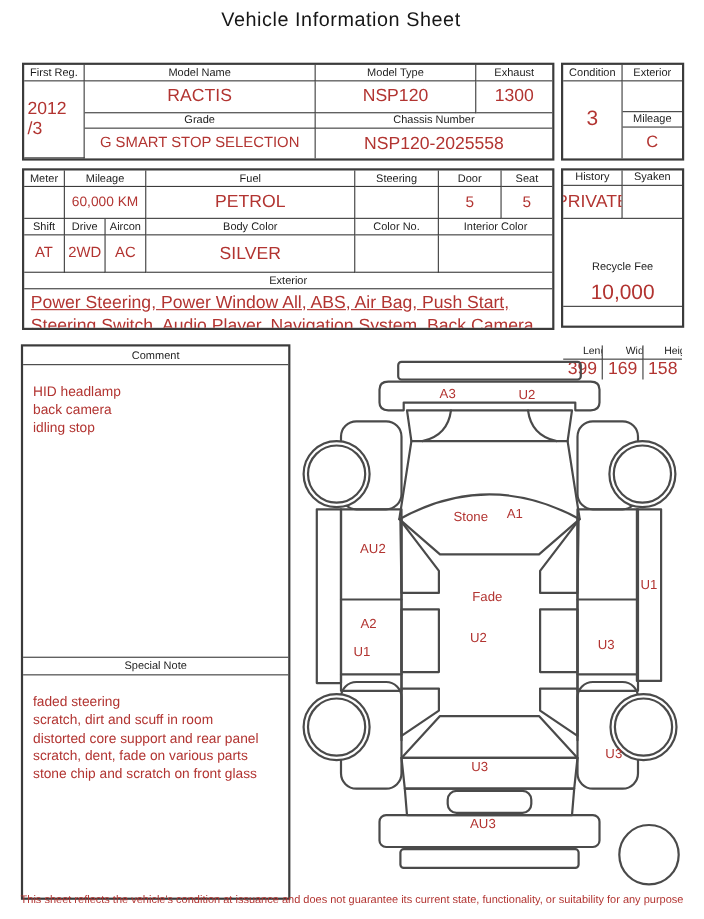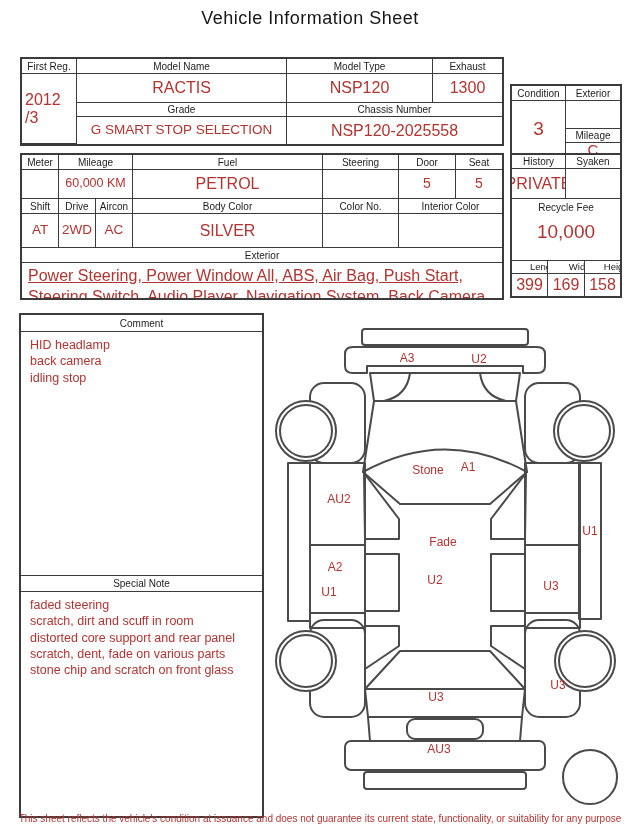--- a/index.html
+++ b/index.html
@@ -35,21 +35,21 @@
   .v15{font-size:15px;}
   .v14{font-size:14px;}
   .v13{font-size:13.5px;}
   .v12{font-size:12.5px;}
   .v11{font-size:16px;}
   .left{justify-content:flex-start;text-align:left;}
   .top{align-items:flex-start;}
   .pre{white-space:pre-line;}
   .pad{padding:3px 6px;}
   
-  .stack{border:2px solid var(--line);display:flex;flex-direction:column;background:#fff;}
+  .stack{border:2px solid var(--line);display:flex;flex-direction:column;background:#fff;gap:35px;}
   .sub{display:grid;}
   .recycle{
     border-bottom:1px solid var(--line);display:flex;flex-direction:column;
     align-items:center;justify-content:flex-start;height:61px;
   }
   .recycle .rl{font-size:10px;margin-top:3px;}
   .recycle .rv{font-size:19px;color:var(--red);margin-top:8px;}
   
   .notes{border:2px solid var(--line);display:flex;flex-direction:column;background:#fff;}
   .band{
@@ -81,21 +81,21 @@
   <div class="c h nr" style="grid-area:1/4/2/5">Exhaust</div>
   <div class="c v v16" style="grid-area:2/2/3/3">RACTIS</div>
   <div class="c v v16" style="grid-area:2/3/3/4">NSP120</div>
   <div class="c v v16 nr" style="grid-area:2/4/3/5">1300</div>
   <div class="c h" style="grid-area:3/2/4/3">Grade</div>
   <div class="c h nr" style="grid-area:3/3/4/5">Chassis Number</div>
   <div class="c v v13 nb" style="grid-area:4/2/5/3">G SMART STOP SELECTION</div>
   <div class="c v v16 nr nb" style="grid-area:4/3/5/5">NSP120-2025558</div>
 </div>
 
-<div class="abs grid" style="left:510px;top:57px;width:112px;height:76px;grid-template-columns:54px auto;grid-template-rows:15px 28px 14px auto;margin-top:27px;">
+<div class="abs grid" style="left:510px;top:57px;width:112px;height:89px;grid-template-columns:54px auto;grid-template-rows:15px 28px 14px auto;">
   <div class="c h" style="grid-area:1/1/2/2">Condition</div>
   <div class="c v v19 nb" style="grid-area:2/1/5/2">3</div>
   <div class="c h nr" style="grid-area:1/2/2/3">Exterior</div>
   <div class="c v v15 nr" style="grid-area:2/2/3/3"></div>
   <div class="c h nr" style="grid-area:3/2/4/3">Mileage</div>
   <div class="c v v15 nr nb" style="grid-area:4/2/5/3">C</div>
 </div>
 
 <div class="abs grid" style="left:20px;top:153px;width:484px;height:147px;grid-template-columns:37px 37px 37px 190px 76px 57px auto;grid-template-rows:15px 29px 15px 34px 15px auto;">
   <div class="c h" style="grid-area:1/1/2/2">Meter</div>
@@ -144,21 +144,21 @@
   <div class="sub" style="grid-template-columns:36px 37px auto;grid-template-rows:13px auto;flex:1 1 auto;">
     <div class="c h9" style="grid-area:1/1/2/2">Length</div>
     <div class="c h9" style="grid-area:1/2/2/3">Widht</div>
     <div class="c h9 nr" style="grid-area:1/3/2/4">Height</div>
     <div class="c v v16 nb" style="grid-area:2/1/3/2">399</div>
     <div class="c v v16 nb" style="grid-area:2/2/3/3">169</div>
     <div class="c v v16 nr nb" style="grid-area:2/3/3/4">158</div>
   </div>
 </div>
 
-<div class="abs notes" style="left:19px;top:313px;width:245px;height:505px;">
+<div class="abs notes" style="left:19px;top:313px;width:245px;height:505px;gap:11px;">
   <div class="band">Comment</div>
   <div class="note-body" style="height:233px;">HID headlamp
 back camera
 idling stop</div>
   <div class="band bt">Special Note</div>
   <div class="note-body" style="flex:1 1 auto;">faded steering
 scratch, dirt and scuff in room
 distorted core support and rear panel
 scratch, dent, fade on various parts
 stone chip and scratch on front glass</div>

